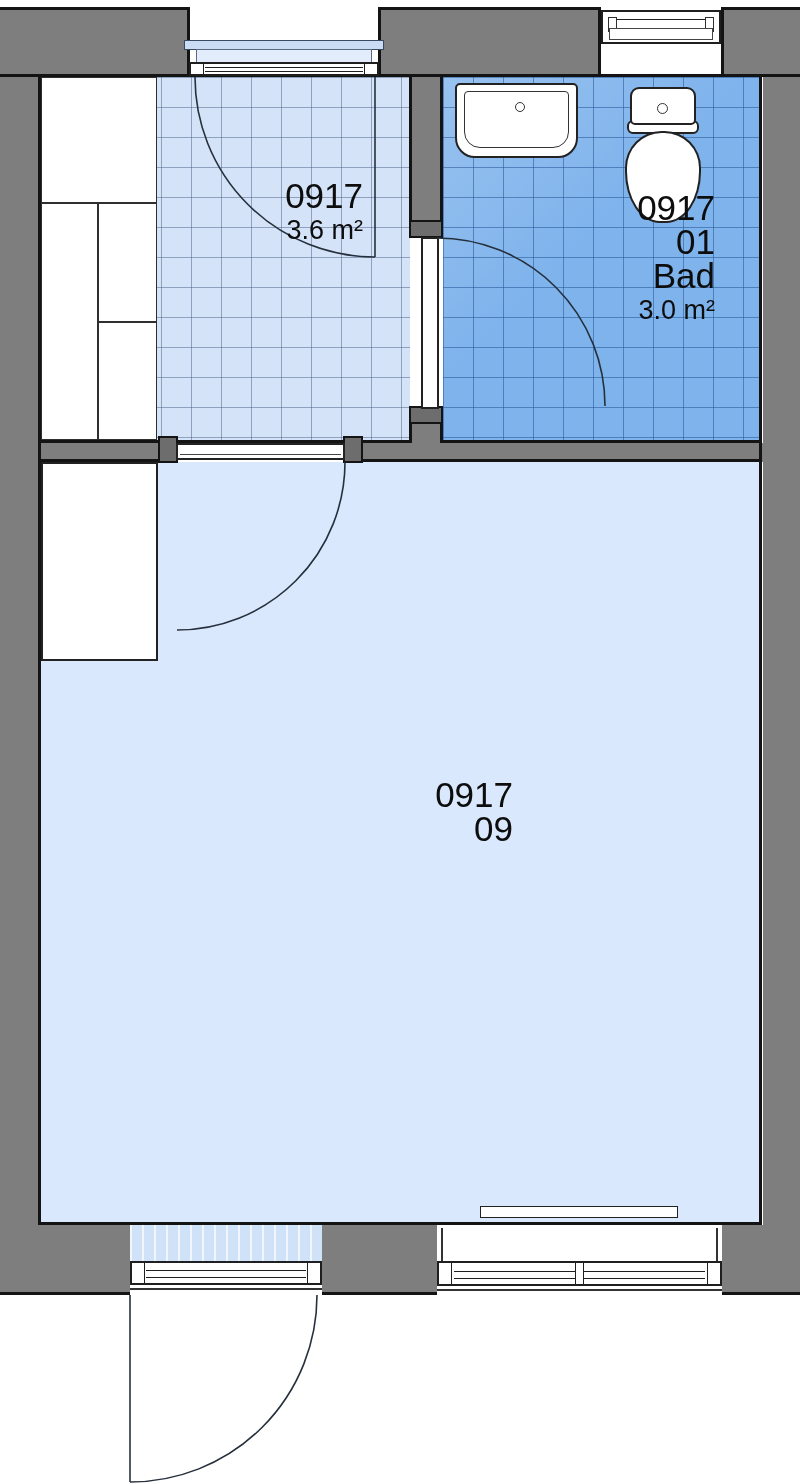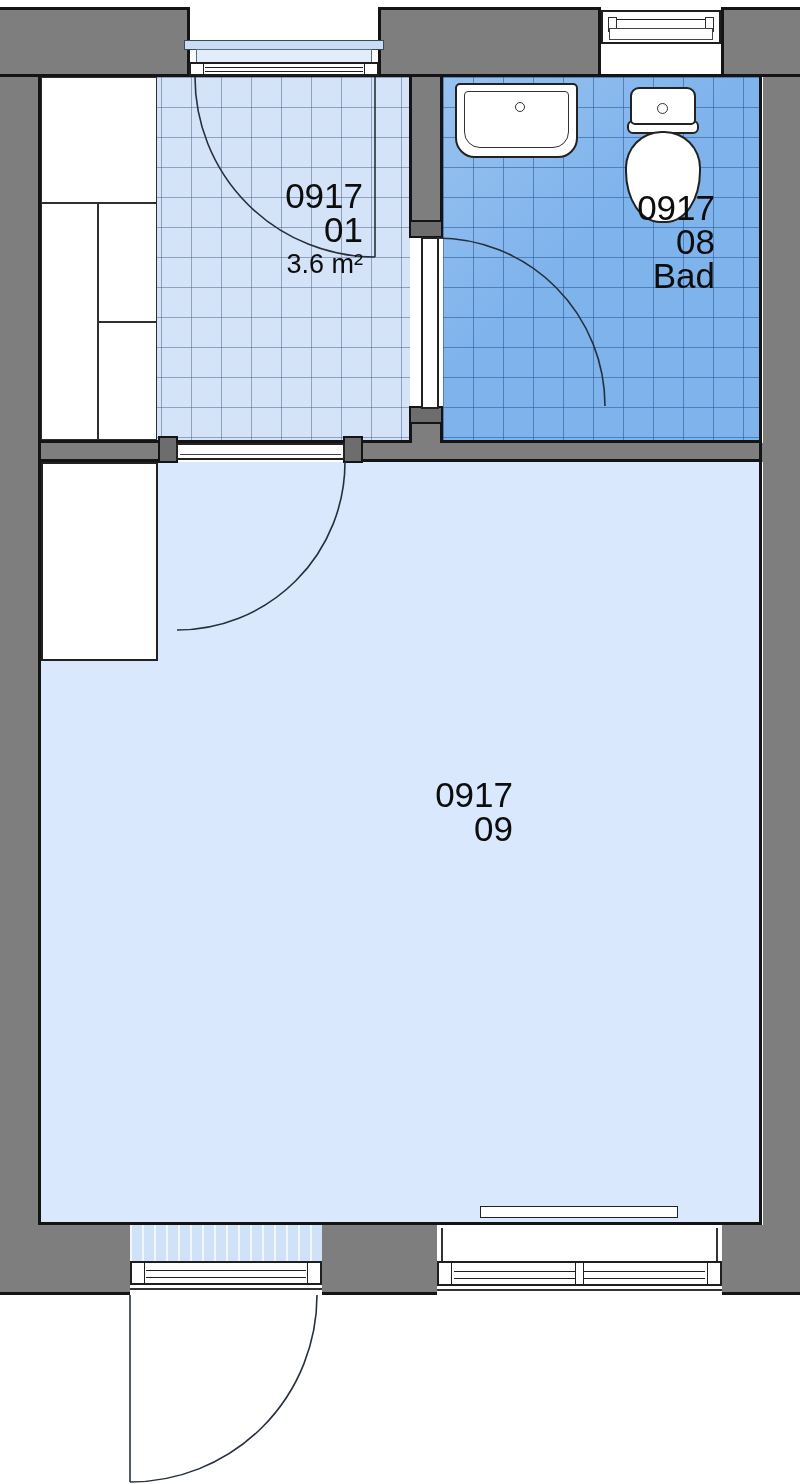--- a/index.html
+++ b/index.html
@@ -151,28 +151,28 @@
     <path d="M 195 77 A 180 180 0 0 0 375 257"></path>
     <path d="M 375 77 L 375 257"></path>
     <path d="M 437 238 A 168 168 0 0 1 605 406"></path>
     <path d="M 345 462 A 168 168 0 0 1 177 630"></path>
     <path d="M 317 1295 A 187 187 0 0 1 130 1482"></path>
     <path d="M 130 1295 L 130 1482"></path>
   </svg>
 
   <div class="room-label" style="left:143px;top:179px;width:220px;">
     <div>0917</div>
-    <div>01</div>
     <div class="area">3.6 m²</div>
   </div>
 
   <div class="room-label" style="left:495px;top:191px;width:220px;">
     <div>0917</div>
-    <div>08</div>
+    <div>01</div>
     <div>Bad</div>
+    <div class="area">3.0 m²</div>
   </div>
 
   <div class="room-label" style="left:293px;top:778px;width:220px;">
     <div>0917</div>
     <div>09</div>
   </div>
 
 </div>
 
 </body></html>

